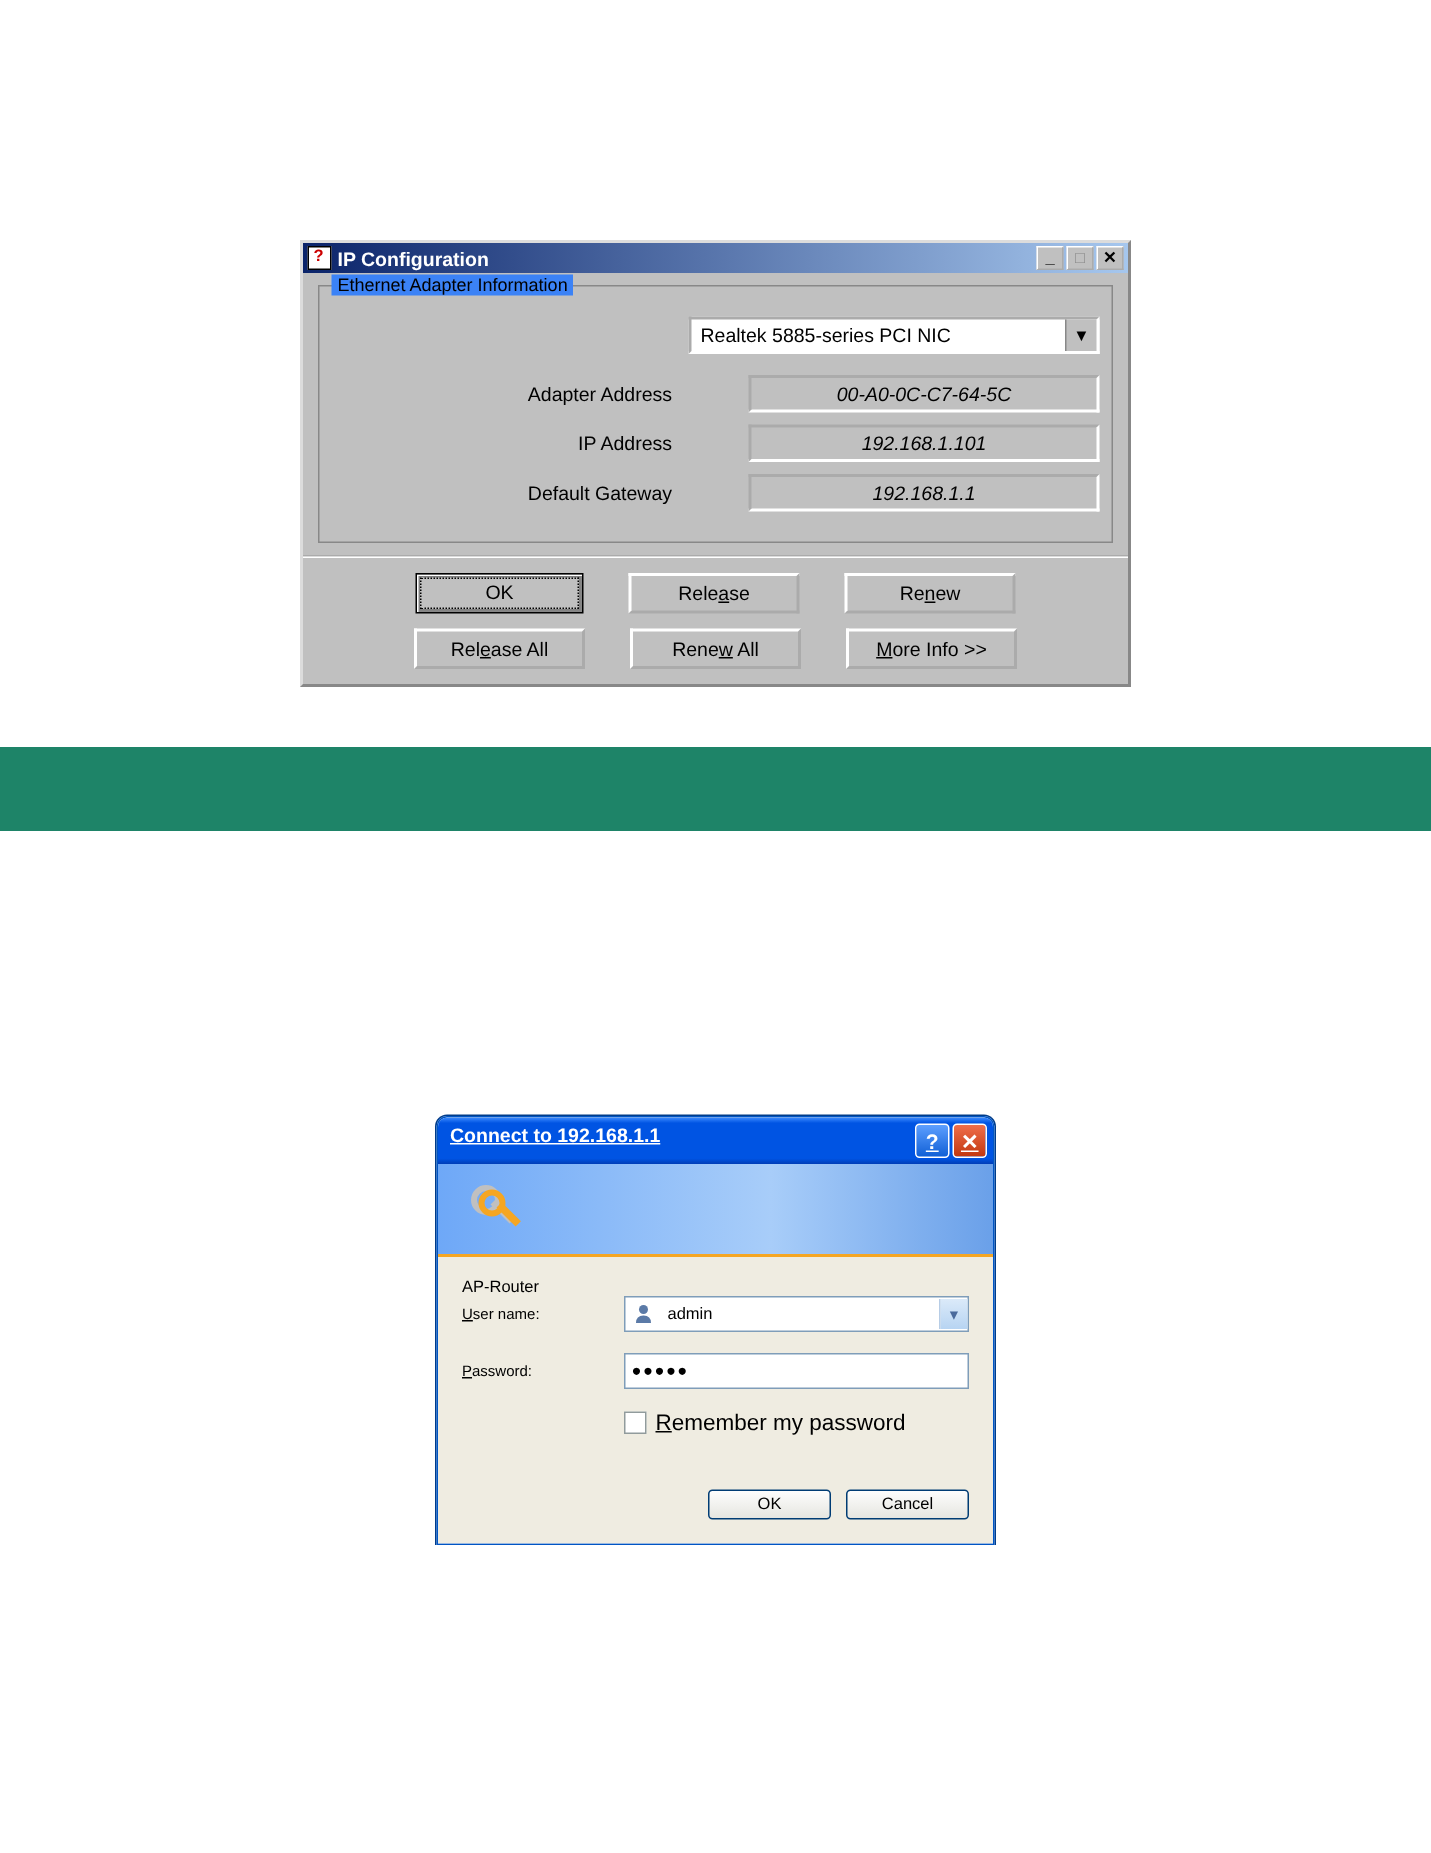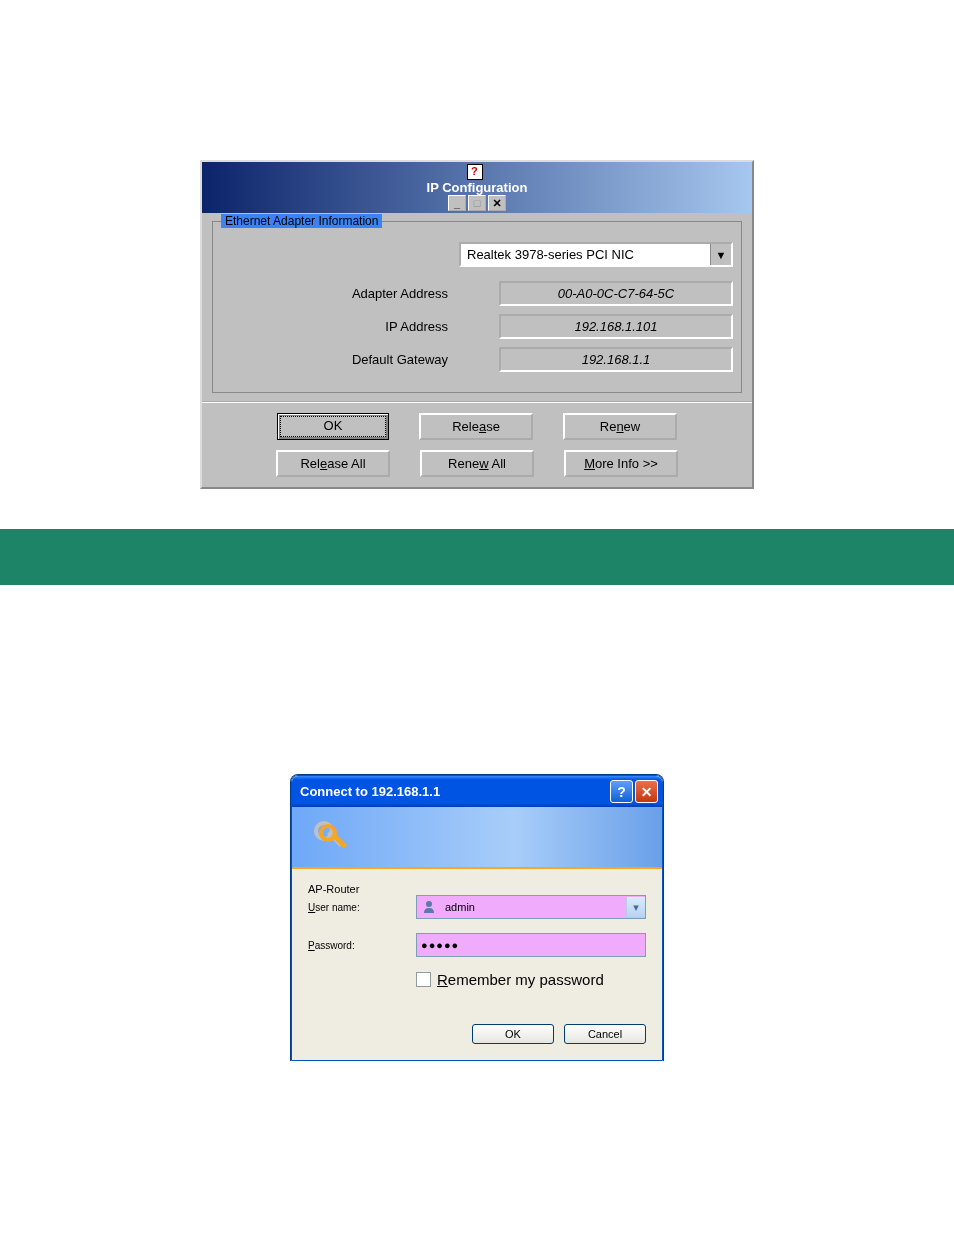--- a/index.html
+++ b/index.html
@@ -22,21 +22,20 @@
       border: 2px outset #dcdcdc;
     }
     .win98-titlebar {
       background: linear-gradient(to right, #0b246a, #a6c7ee);
       color: #fff;
       display: flex;
       align-items: center;
       padding: 2px 3px;
       font-weight: bold;
       font-size: 13px;
-      flex-direction: column;
     }
     .app-icon {
       width: 16px;
       height: 16px;
       background: #fff;
       display: inline-block;
       margin-right: 4px;
       border: 1px solid #000;
       box-sizing: border-box;
       position: relative;
@@ -172,24 +171,24 @@
       margin: 0 auto;
       border: 1px solid #0055c4;
       border-radius: 7px 7px 0 0;
       overflow: hidden;
       box-shadow: 0 0 0 1px #003c8a;
     }
     .xp-titlebar {
       background: linear-gradient(to bottom, #3b8aff 0%, #0054e3 12%, #0054e3 88%, #003db7 100%);
       color: #fff;
       display: flex;
-      align-items: center;
       padding: 4px 4px 4px 8px;
       font-weight: bold;
       font-size: 13px;
+      text-decoration: underline;
     }
     .xp-titlebar .spacer { flex: 1; }
     .xp-title-btn {
       width: 21px;
       height: 21px;
       border-radius: 3px;
       border: 1px solid #fff;
       display: flex;
       align-items: center;
       justify-content: center;
@@ -227,21 +226,21 @@
       margin-bottom: 14px;
     }
     .xp-form-row .lbl {
       width: 108px;
       font-size: 10px;
     }
     .xp-input-wrap {
       flex: 1;
       display: flex;
       border: 1px solid #7f9db9;
-      background: #f0abfc;
+      background: #ffffff;
       align-items: center;
       height: 22px;
     }
     .xp-input-wrap .user-icon {
       width: 20px;
       height: 18px;
       display: flex;
       align-items: center;
       justify-content: center;
       margin: 0 2px;
@@ -305,21 +304,21 @@
         <button class="disabled">□</button>
         <button>✕</button>
       </div>
     </div>
 
     <div class="fieldset">
       <div class="fieldset-legend">Ethernet  Adapter Information</div>
 
       <div class="dropdown-row">
         <div class="combo">
-          <div class="combo-text">Realtek 3978-series PCI NIC</div>
+          <div class="combo-text">Realtek 5885-series PCI NIC</div>
           <div class="combo-arrow">▼</div>
         </div>
       </div>
 
       <div class="kv-row">
         <div class="kv-label">Adapter Address</div>
         <div class="kv-value">00-A0-0C-C7-64-5C</div>
       </div>
       <div class="kv-row">
         <div class="kv-label">IP Address</div>

